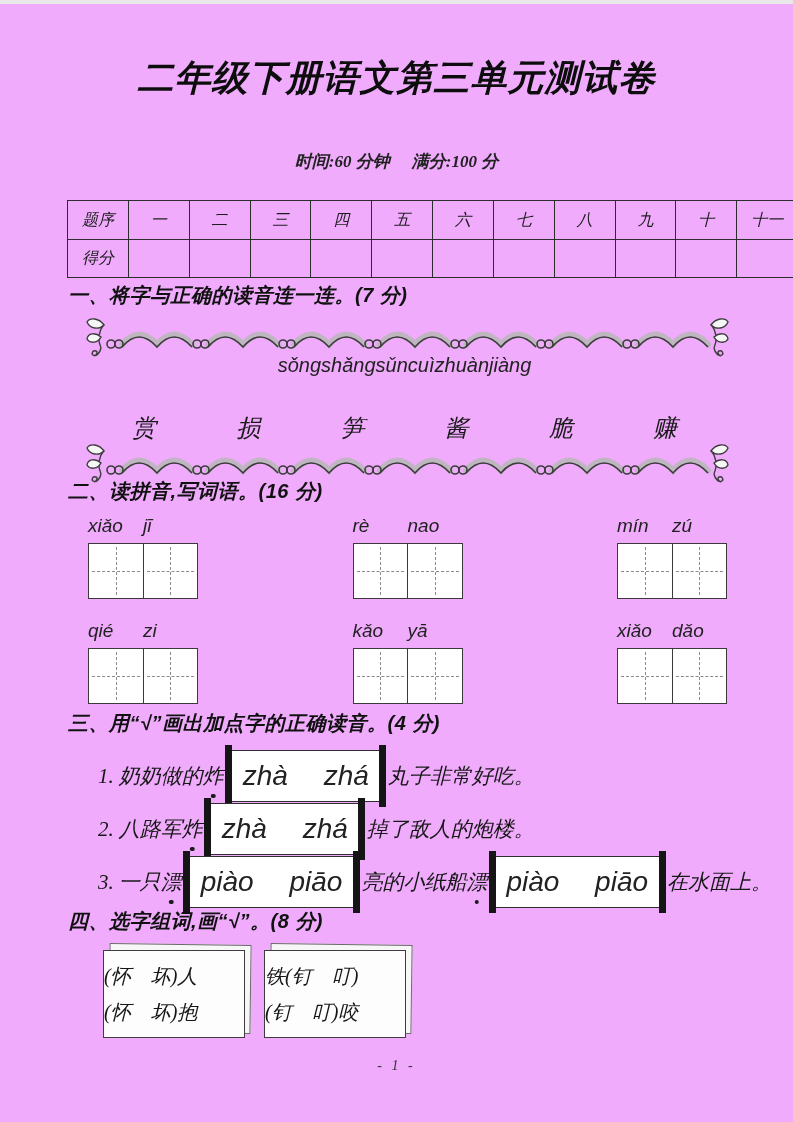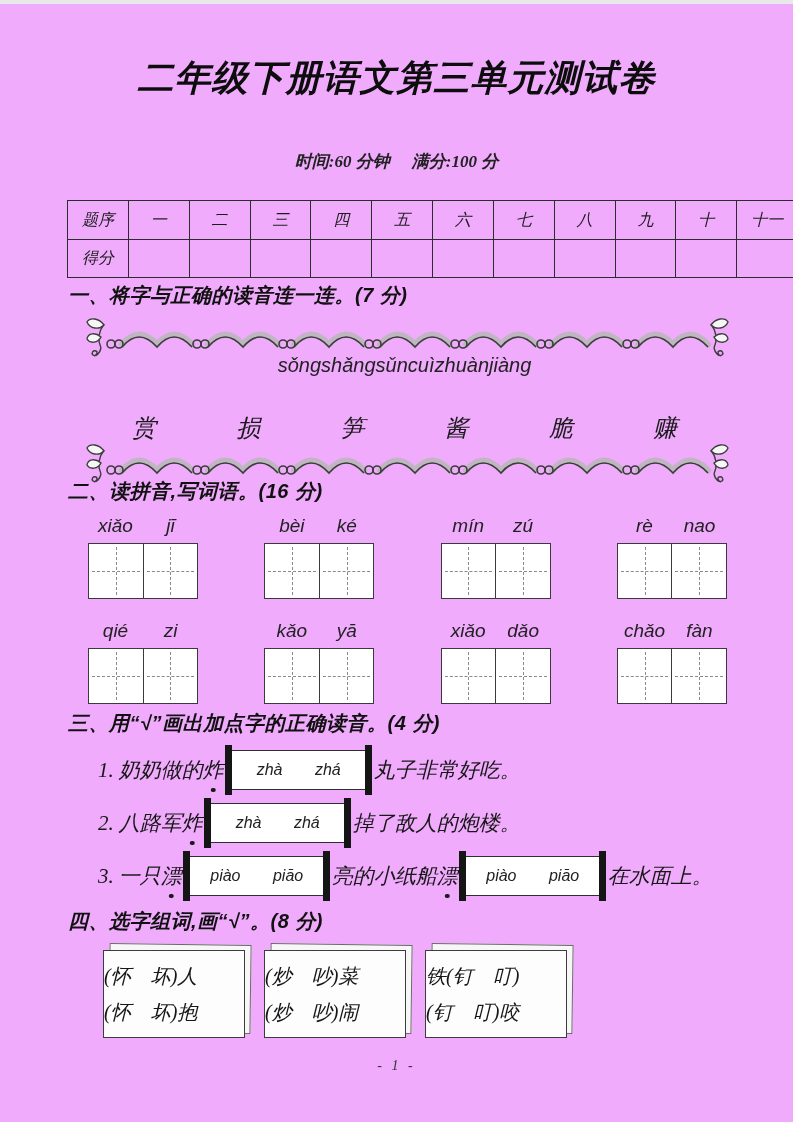--- a/index.html
+++ b/index.html
@@ -61,21 +61,21 @@
   .wrow{
     position:absolute;left:88px;width:639px;
     display:flex;justify-content:space-between;
   }
   .wgroup{width:110px;}
   .plabel{
     display:flex;height:26px;
     font-family:"Liberation Sans", sans-serif;
     font-size:19px;color:#222;
   }
-  .plabel span{flex:1;text-align:center;}
+  .plabel span{flex:1;text-align:left;}
   .wgrid{display:flex;border:1.5px solid #3a3a3a;margin-top:2px;background:#fff;}
   .wcell{width:53.5px;height:54px;position:relative;}
   .wcell + .wcell{border-left:1.5px solid #3a3a3a;}
   .wcell::before{
     content:"";position:absolute;left:50%;top:3px;bottom:3px;
     border-left:1px dashed #8a8a8a;
   }
   .wcell::after{
     content:"";position:absolute;top:50%;left:3px;right:3px;
     border-top:1px dashed #8a8a8a;
@@ -89,24 +89,24 @@
   .sent .num{margin-right:5px;}
   .dotted{position:relative;display:inline-block;}
   .dotted::after{
     content:"";position:absolute;left:50%;bottom:-8px;
     width:4.5px;height:4.5px;border-radius:50%;background:#1a1a1a;
     transform:translateX(-50%);
   }
   .banner{
     position:relative;display:inline-flex;align-items:center;justify-content:center;
     min-width:112px;height:30px;
-    margin:0 4px;padding:4px 14px;
+    margin:0 4px;padding:10px 14px;
     border:1.5px solid #2e2e2e;background:#fff;
     font-family:"Liberation Sans", sans-serif;
-    font-size:16px;color:#222;word-spacing:28px;white-space:nowrap;
+    font-size:28px;color:#222;word-spacing:28px;white-space:nowrap;
   }
   .banner::before,.banner::after{
     content:"";position:absolute;top:-6px;bottom:-6px;width:7px;background:#151515;
   }
   .banner::before{left:-3.5px;}
   .banner::after{right:-3.5px;}
   
   .cards{
     position:absolute;left:103px;top:946px;
     display:flex;gap:19px;z-index:0;
@@ -265,48 +265,38 @@
           <span>xiǎo</span>
           <span>jī</span>
         </div>
       <div class="wgrid">
           <div class="wcell"></div>
           <div class="wcell"></div>
         </div>
     </div>
     <div class="wgroup">
       <div class="plabel">
-          <span>bèi</span>
-          <span>ké</span>
+          <span>rè</span>
+          <span>nao</span>
         </div>
       <div class="wgrid">
           <div class="wcell"></div>
           <div class="wcell"></div>
         </div>
     </div>
     <div class="wgroup">
       <div class="plabel">
           <span>mín</span>
           <span>zú</span>
         </div>
       <div class="wgrid">
           <div class="wcell"></div>
           <div class="wcell"></div>
         </div>
     </div>
-    <div class="wgroup">
-      <div class="plabel">
-          <span>rè</span>
-          <span>nao</span>
-        </div>
-      <div class="wgrid">
-          <div class="wcell"></div>
-          <div class="wcell"></div>
-        </div>
-    </div>
   </div>
 
   <div class="wrow" style="top:616px;">
     <div class="wgroup">
       <div class="plabel">
           <span>qié</span>
           <span>zi</span>
         </div>
       <div class="wgrid">
           <div class="wcell"></div>
@@ -320,30 +310,20 @@
         </div>
       <div class="wgrid">
           <div class="wcell"></div>
           <div class="wcell"></div>
         </div>
     </div>
     <div class="wgroup">
       <div class="plabel">
           <span>xiǎo</span>
           <span>dǎo</span>
-        </div>
-      <div class="wgrid">
-          <div class="wcell"></div>
-          <div class="wcell"></div>
-        </div>
-    </div>
-    <div class="wgroup">
-      <div class="plabel">
-          <span>chǎo</span>
-          <span>fàn</span>
         </div>
       <div class="wgrid">
           <div class="wcell"></div>
           <div class="wcell"></div>
         </div>
     </div>
   </div>
 
   <div class="h" style="top:706px;">三、用“√”画出加点字的正确读音。(4 分)</div>
 
@@ -375,24 +355,20 @@
   </div>
 
   <div class="h" style="top:904px;">四、选字组词,画“√”。(8 分)</div>
 
   <div class="cards">
     <div class="card">
       <span>(怀　坏)人</span>
       <span>(怀　坏)抱</span>
     </div>
     <div class="card">
-      <span>(炒　吵)菜</span>
-      <span>(炒　吵)闹</span>
-    </div>
-    <div class="card">
       <span>铁(钉　叮)</span>
       <span>(钉　叮)咬</span>
     </div>
   </div>
 
   <div class="pnum">- 1 -</div>
 
 </div>
 
 </body></html>

